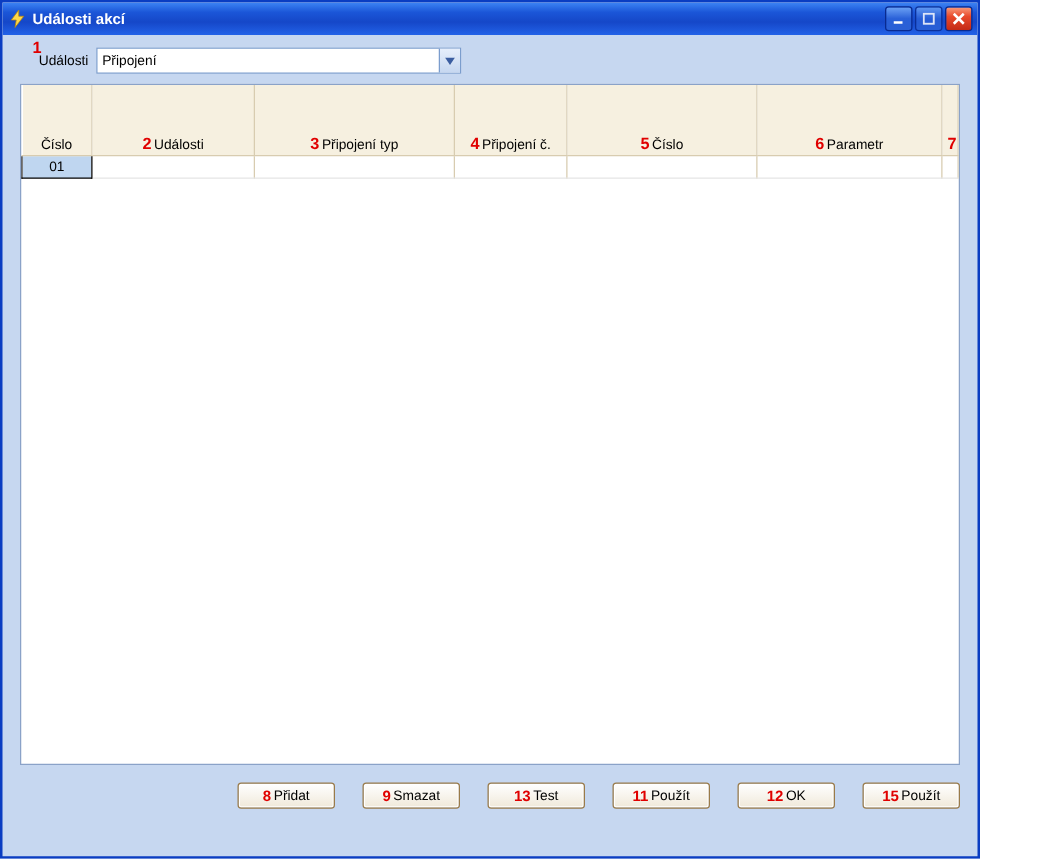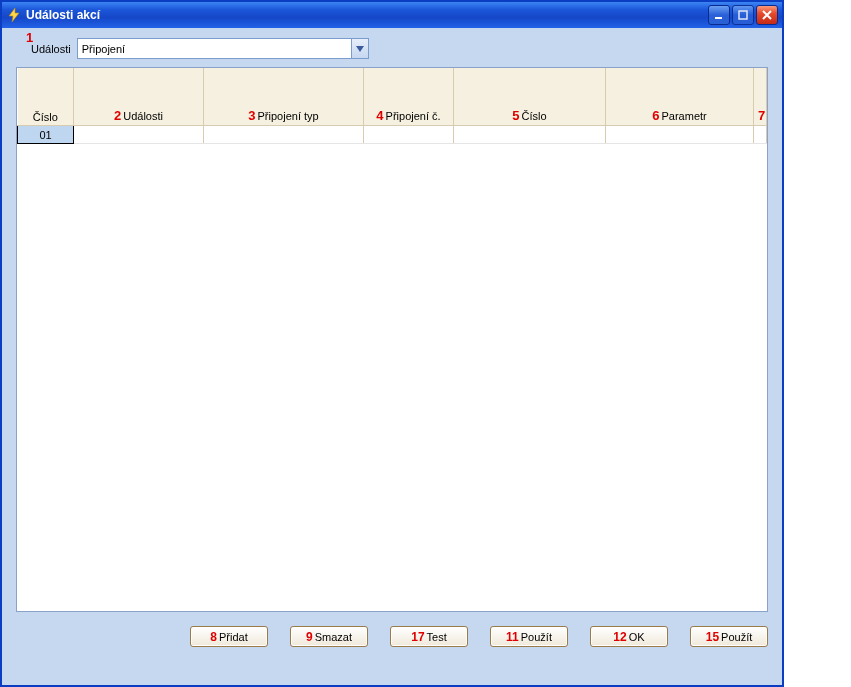--- a/index.html
+++ b/index.html
@@ -359,21 +359,21 @@
   <div class="button-bar">
     <div class="btn">
       <span class="annot-num">8</span>
       <span class="btn-label">Přidat</span>
     </div>
     <div class="btn">
       <span class="annot-num">9</span>
       <span class="btn-label">Smazat</span>
     </div>
     <div class="btn">
-      <span class="annot-num">17</span>
+      <span class="annot-num">13</span>
       <span class="btn-label">Test</span>
     </div>
     <div class="btn">
       <span class="annot-num">11</span>
       <span class="btn-label">Použít</span>
     </div>
     <div class="btn">
       <span class="annot-num">12</span>
       <span class="btn-label">OK</span>
     </div>

